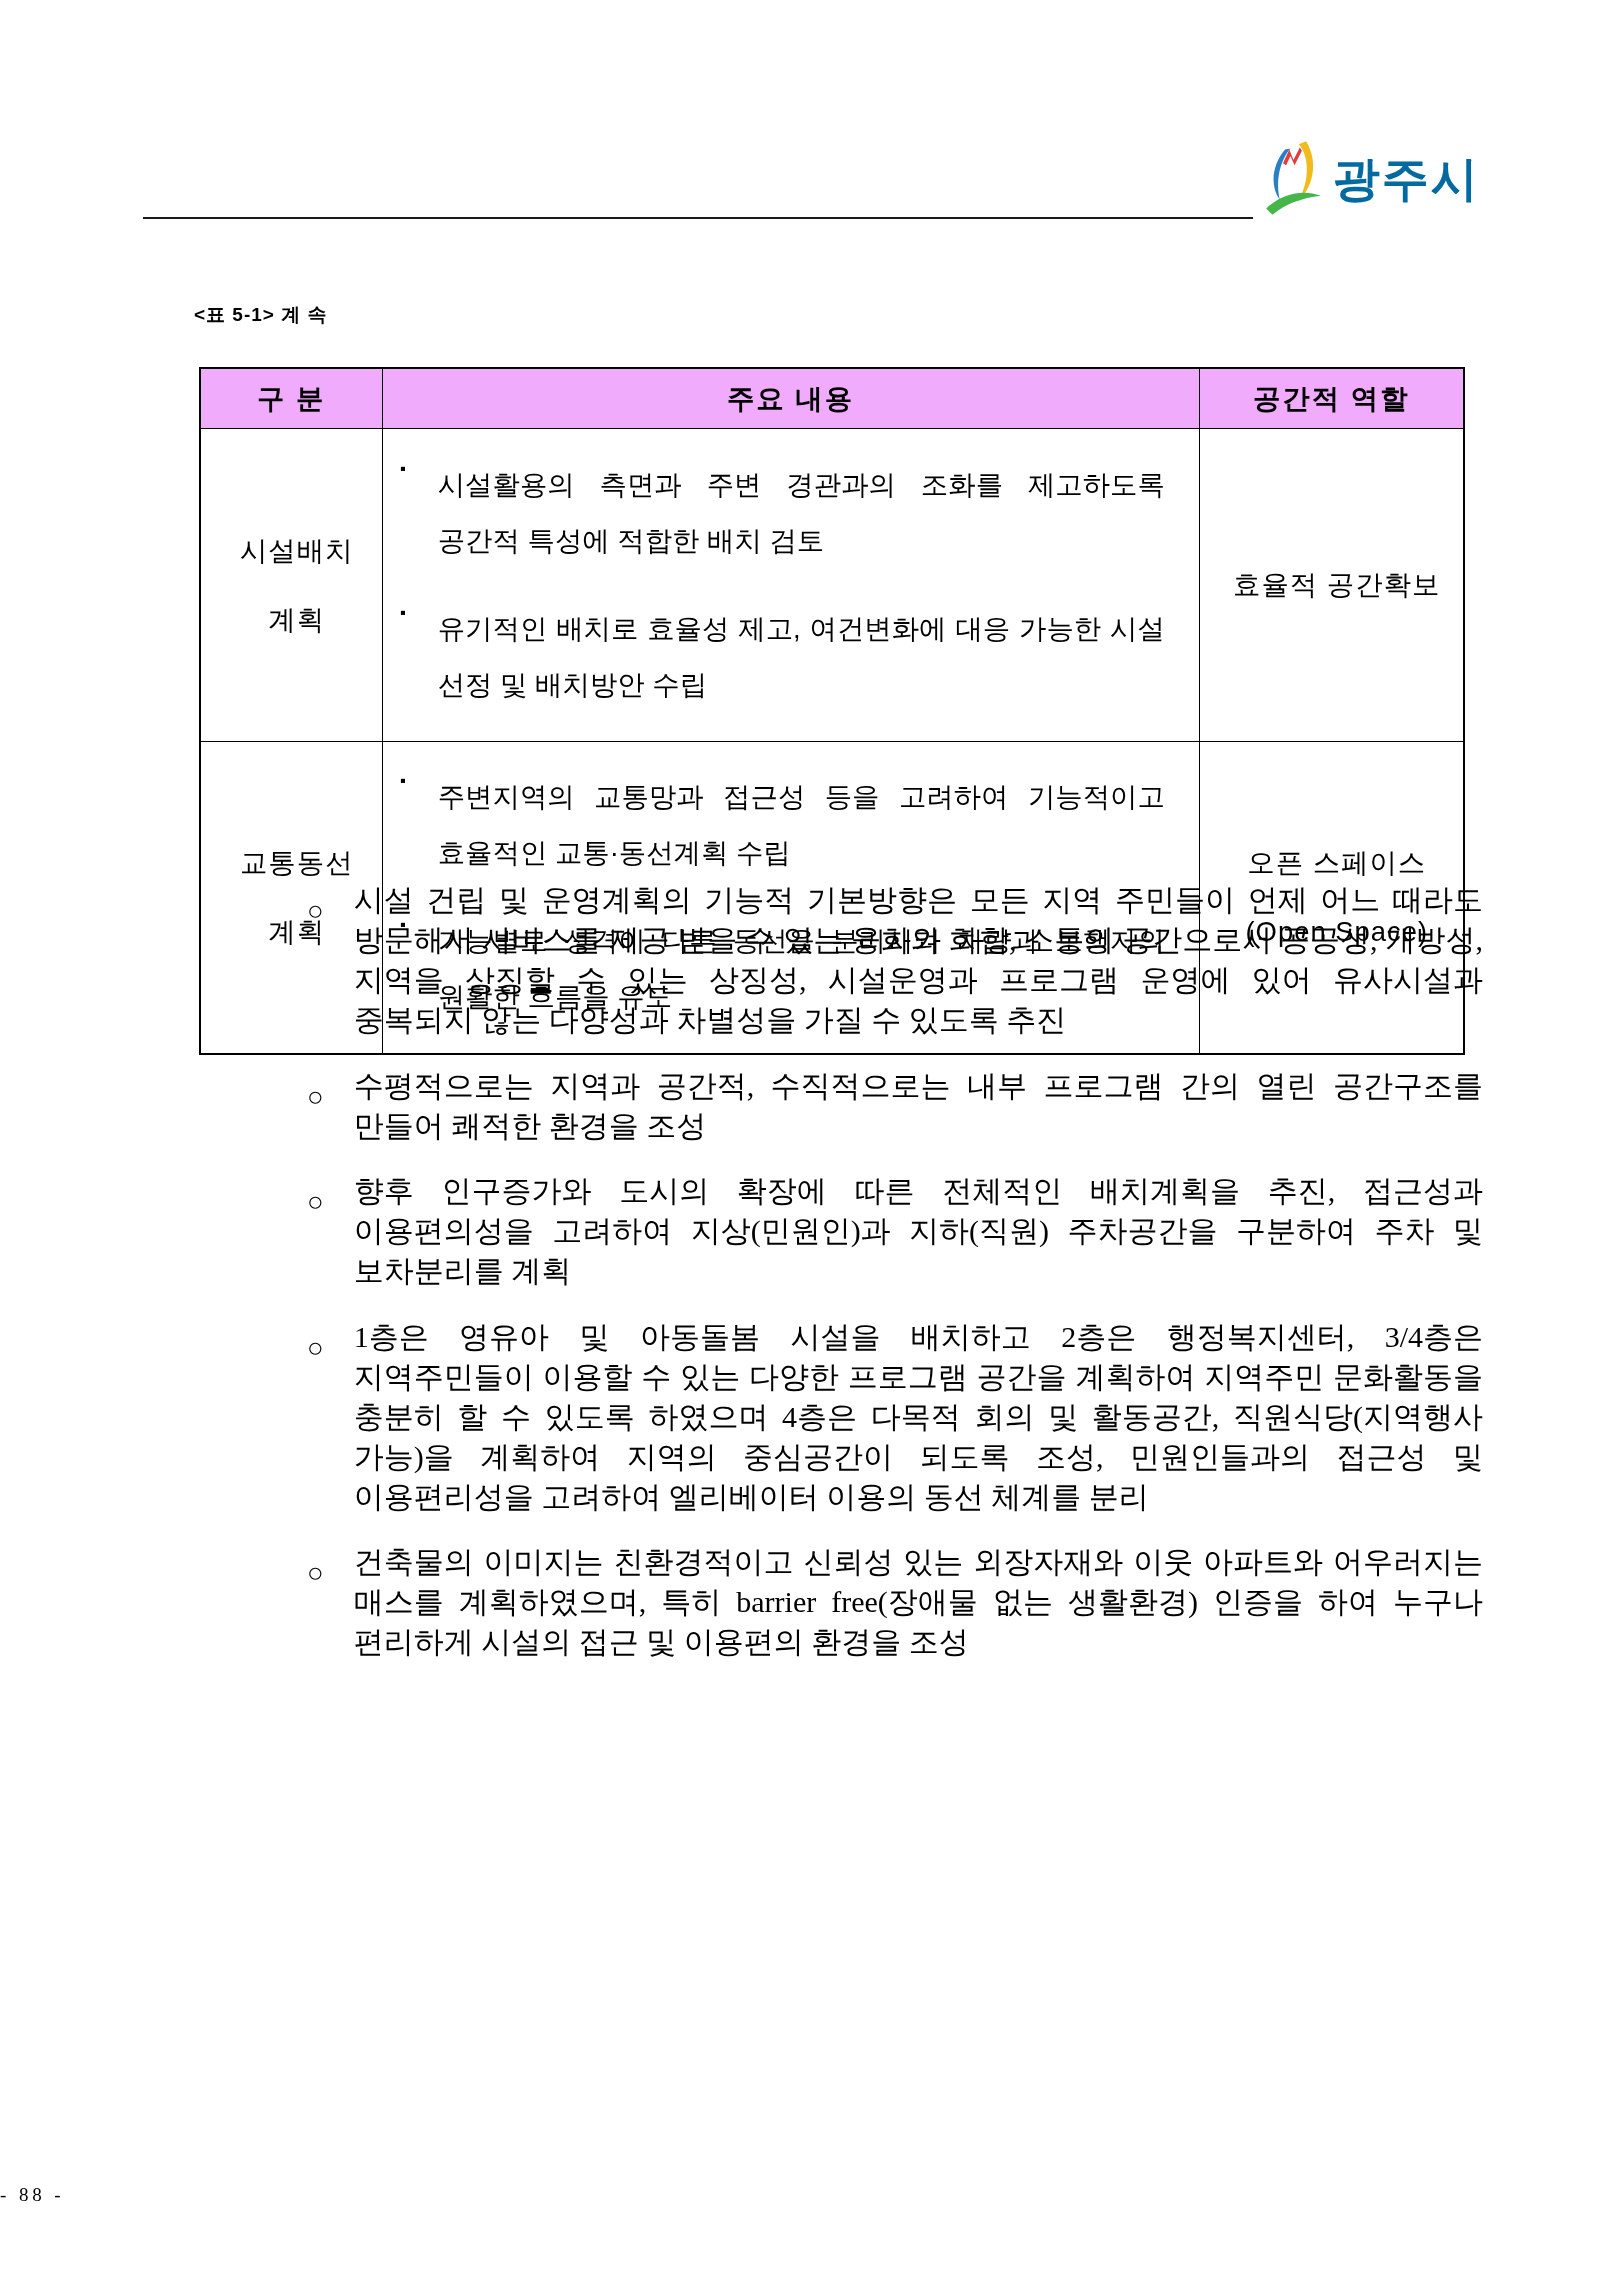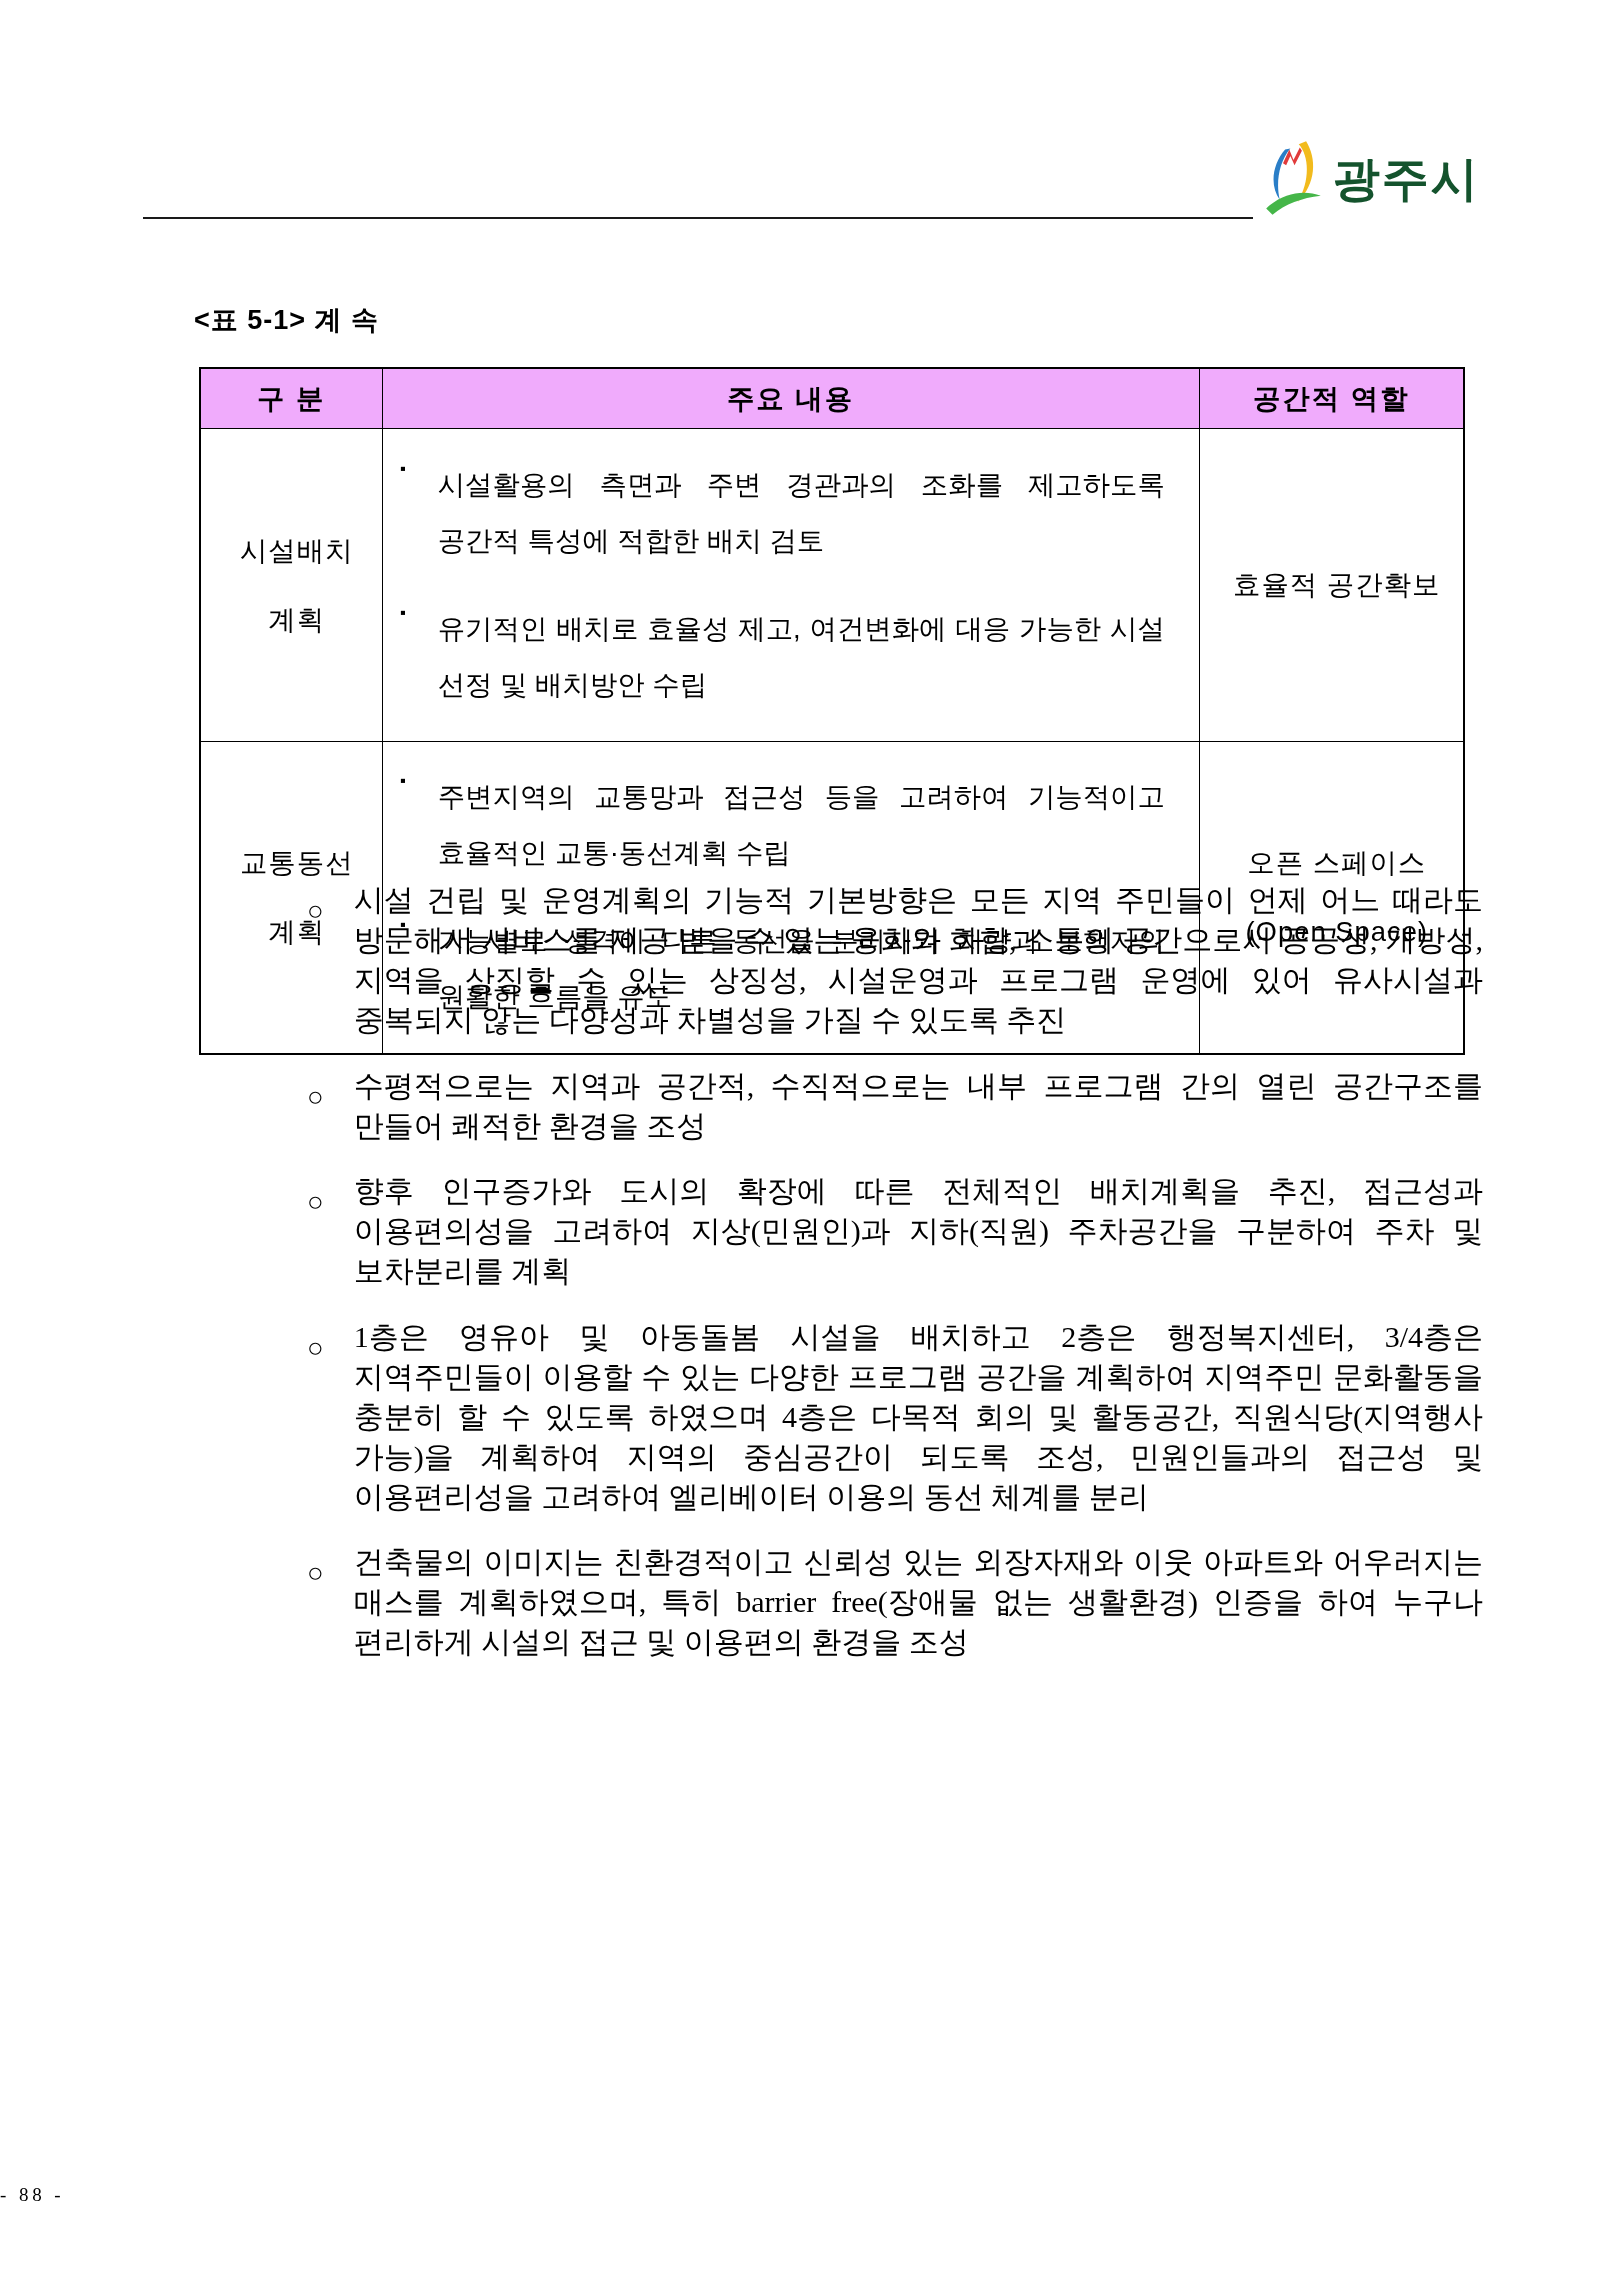--- a/index.html
+++ b/index.html
@@ -25,28 +25,28 @@
     width:1110px; height:2px; background:#1a1a1a;
   }
   .logo {
     position:absolute; left:1262px; top:137px;
     display:flex; align-items:center; gap:7.8px;
   }
   .logo-emblem { width:63px; height:84px; }
   .logo-text {
     font-family:"Liberation Sans", sans-serif;
     font-size:47px; font-weight:bold; letter-spacing:2px;
-    color:#14532d;
+    color:#0369a1;
   }
 
   
   .table-caption {
     position:absolute; left:194px; top:302px;
     font-family:"Liberation Sans", sans-serif;
-    font-size:27px; font-weight:600; letter-spacing:1px;
+    font-size:19px; font-weight:600; letter-spacing:1px;
   }
   table.summary {
     position:absolute; left:199px; top:367px;
     width:1264px;
     border-collapse:collapse; table-layout:fixed;
     font-family:"Liberation Sans", sans-serif;
     font-size:27.4px;
   }
   table.summary { border:2.9px solid #000; }
   table.summary th, table.summary td { border:1.5px solid #000; }

